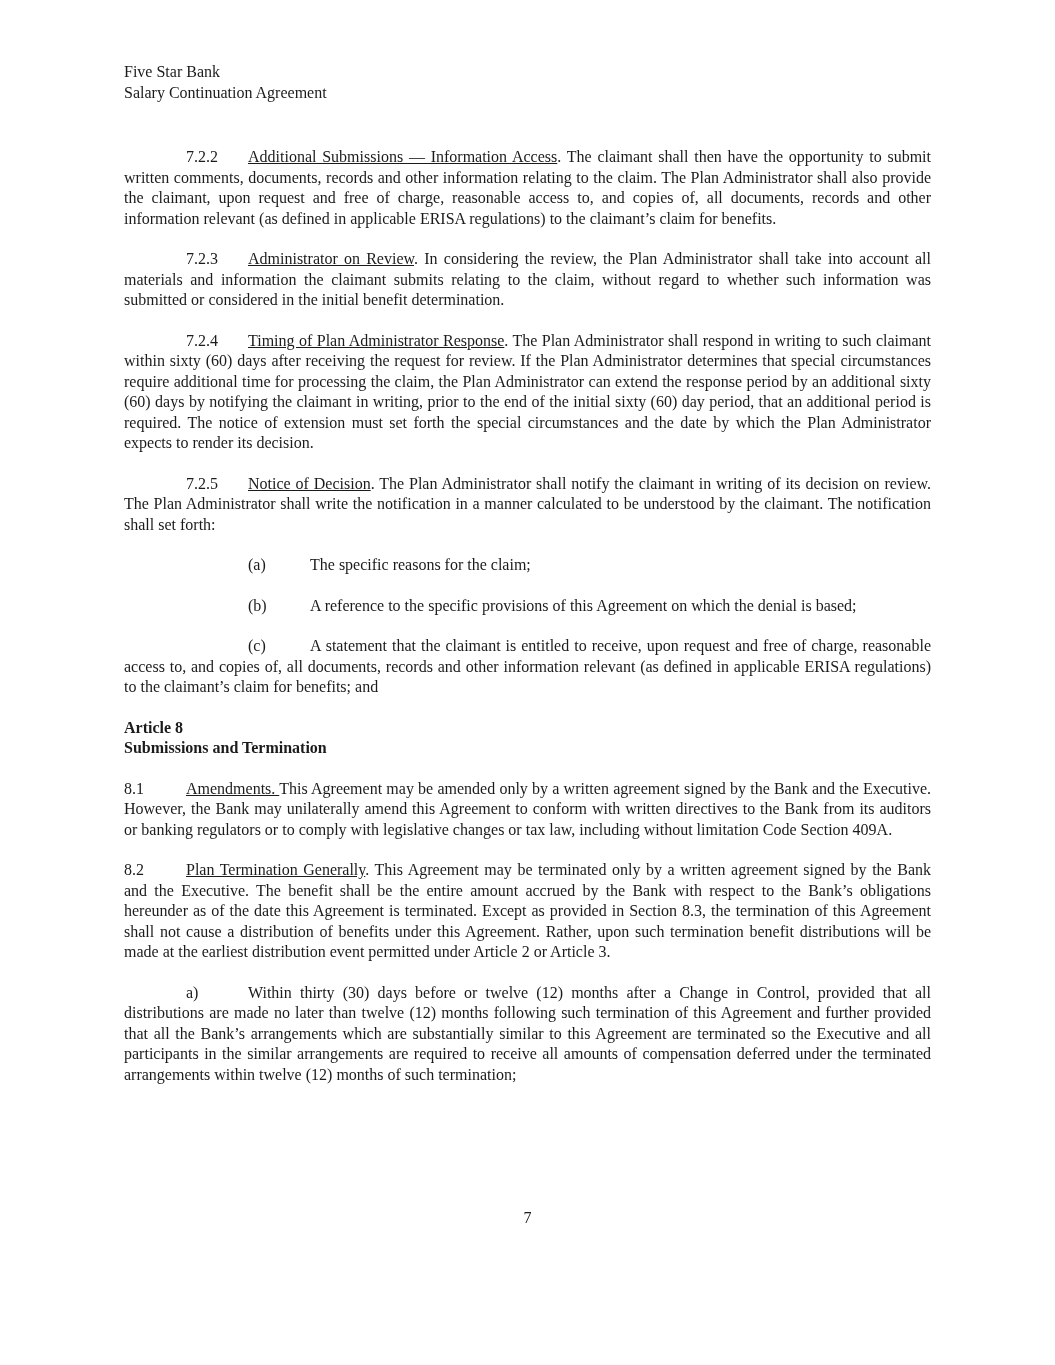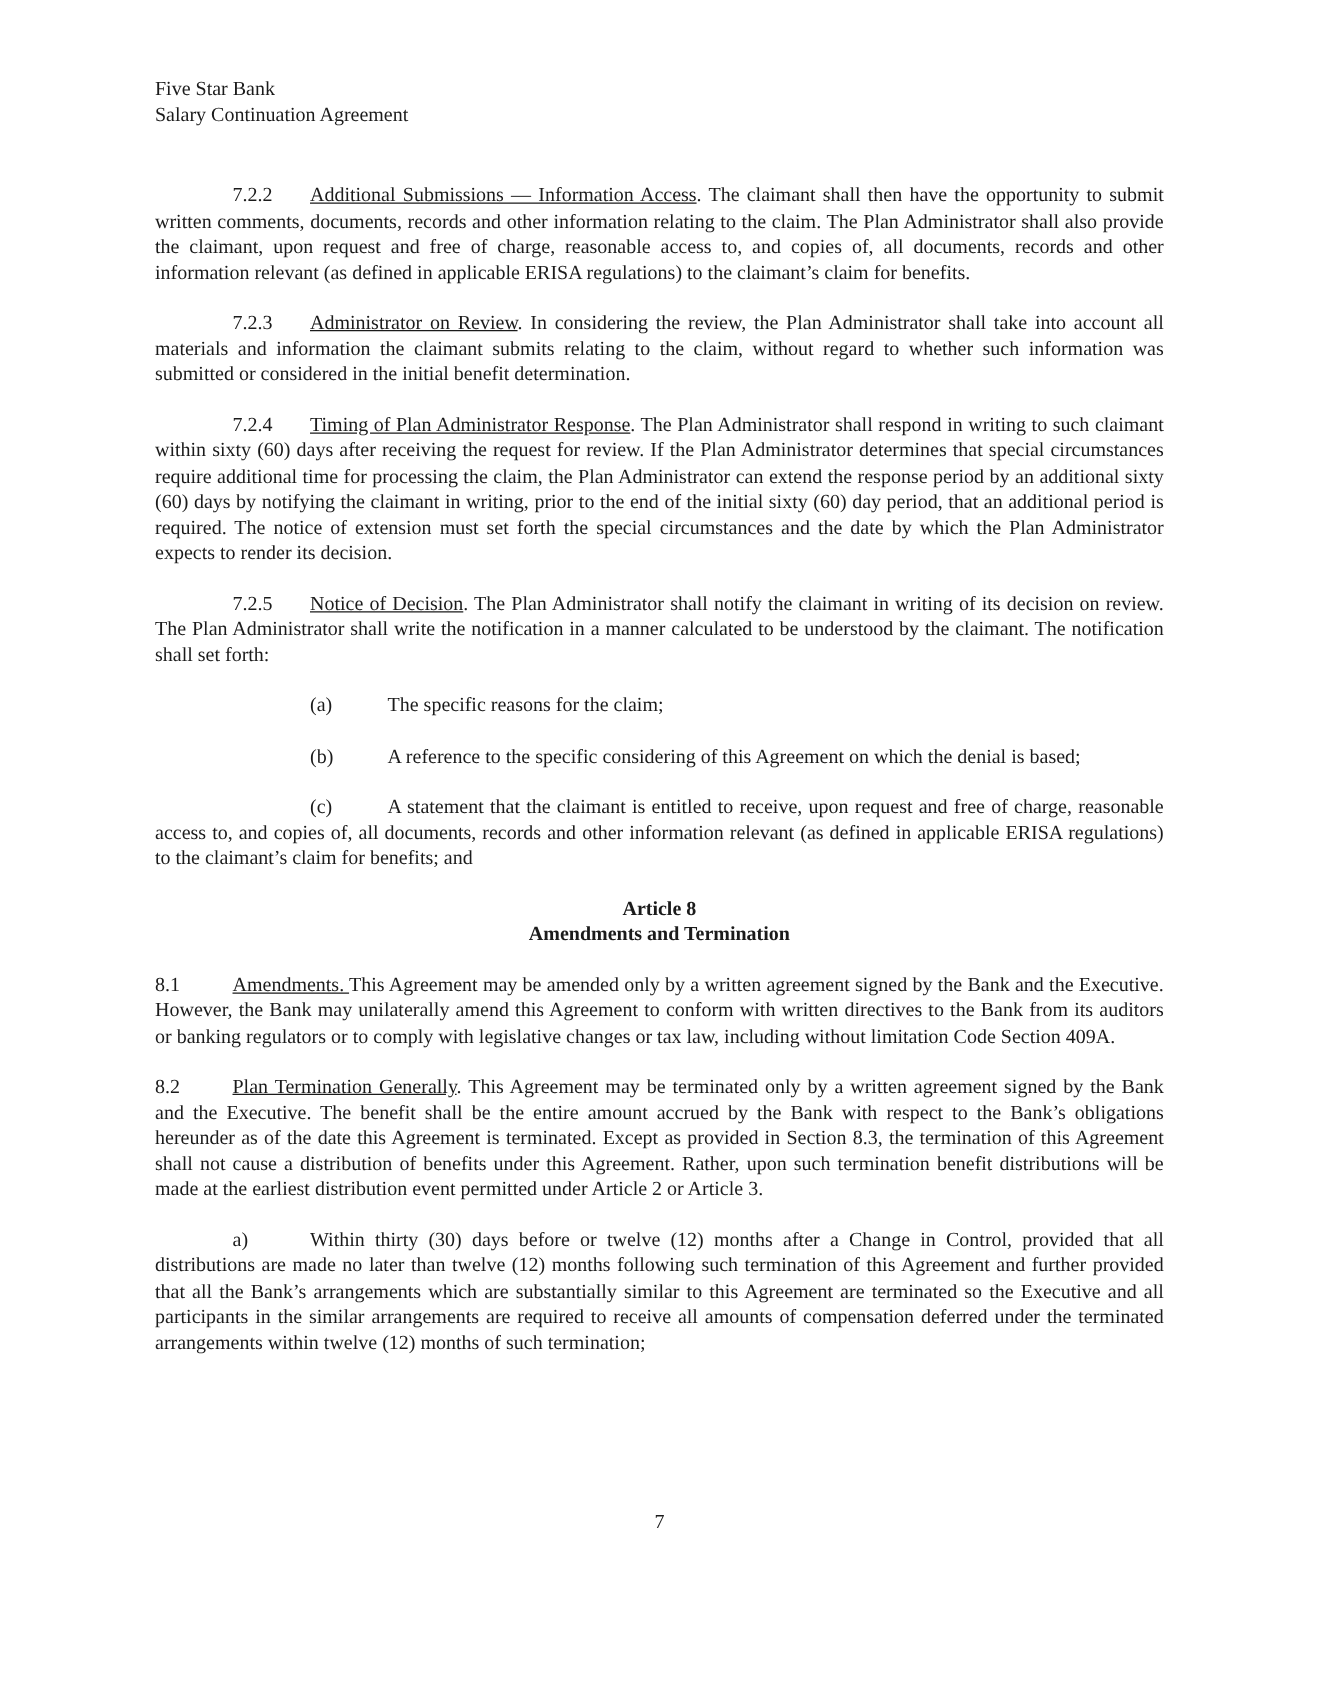--- a/index.html
+++ b/index.html
@@ -36,21 +36,20 @@
   .p-item { text-indent: 124px; }
   
   .p-item2 { text-indent: 62px; }
   .num, .marker {
     display: inline-block;
     width: 62px;
     text-indent: 0;
   }
   .heading { text-decoration: underline; }
   .article-heading {
-    text-align: center;
     font-weight: bold;
     margin: 0 0 20px 0;
   }
   .article-heading div { line-height: 20.5px; }
   .page-footer {
     position: absolute;
     left: 0;
     bottom: 56px;
     width: 100%;
     text-align: center;
@@ -71,28 +70,28 @@
     <p class="para p-sub"><span class="num">7.2.2</span><span class="heading">Additional Submissions — Information Access</span><span>. The claimant shall then have the opportunity to submit written comments, documents, records and other information relating to the claim. The Plan Administrator shall also provide the claimant, upon request and free of charge, reasonable access to, and copies of, all documents, records and other information relevant (as defined in applicable ERISA regulations) to the claimant’s claim for benefits.</span></p>
 
     <p class="para p-sub"><span class="num">7.2.3</span><span class="heading">Administrator on Review</span><span>. In considering the review, the Plan Administrator shall take into account all materials and information the claimant submits relating to the claim, without regard to whether such information was submitted or considered in the initial benefit determination.</span></p>
 
     <p class="para p-sub"><span class="num">7.2.4</span><span class="heading">Timing of Plan Administrator Response</span><span>. The Plan Administrator shall respond in writing to such claimant within sixty (60) days after receiving the request for review. If the Plan Administrator determines that special circumstances require additional time for processing the claim, the Plan Administrator can extend the response period by an additional sixty (60) days by notifying the claimant in writing, prior to the end of the initial sixty (60) day period, that an additional period is required. The notice of extension must set forth the special circumstances and the date by which the Plan Administrator expects to render its decision.</span></p>
 
     <p class="para p-sub"><span class="num">7.2.5</span><span class="heading">Notice of Decision</span><span>. The Plan Administrator shall notify the claimant in writing of its decision on review. The Plan Administrator shall write the notification in a manner calculated to be understood by the claimant. The notification shall set forth:</span></p>
 
     <p class="para p-item"><span class="marker">(a)</span><span>The specific reasons for the claim;</span></p>
 
-    <p class="para p-item"><span class="marker">(b)</span><span>A reference to the specific considering of this Agreement on which the denial is based;</span></p>
+    <p class="para p-item"><span class="marker">(b)</span><span>A reference to the specific provisions of this Agreement on which the denial is based;</span></p>
 
     <p class="para p-item"><span class="marker">(c)</span><span>A statement that the claimant is entitled to receive, upon request and free of charge, reasonable access to, and copies of, all documents, records and other information relevant (as defined in applicable ERISA regulations) to the claimant’s claim for benefits; and</span></p>
 
 
     <div class="article-heading">
       <div>Article 8</div>
-      <div>Amendments and Termination</div>
+      <div>Submissions and Termination</div>
     </div>
 
     <p class="para p-main"><span class="num">8.1</span><span class="heading">Amendments. </span><span>This Agreement may be amended only by a written agreement signed by the Bank and the Executive. However, the Bank may unilaterally amend this Agreement to conform with written directives to the Bank from its auditors or banking regulators or to comply with legislative changes or tax law, including without limitation Code Section 409A.</span></p>
 
     <p class="para p-main"><span class="num">8.2</span><span class="heading">Plan Termination Generally</span><span>. This Agreement may be terminated only by a written agreement signed by the Bank and the Executive. The benefit shall be the entire amount accrued by the Bank with respect to the Bank’s obligations hereunder as of the date this Agreement is terminated. Except as provided in Section 8.3, the termination of this Agreement shall not cause a distribution of benefits under this Agreement. Rather, upon such termination benefit distributions will be made at the earliest distribution event permitted under Article 2 or Article 3.</span></p>
 
 
     <p class="para p-item2"><span class="marker">a)</span><span>Within thirty (30) days before or twelve (12) months after a Change in Control, provided that all distributions are made no later than twelve (12) months following such termination of this Agreement and further provided that all the Bank’s arrangements which are substantially similar to this Agreement are terminated so the Executive and all participants in the similar arrangements are required to receive all amounts of compensation deferred under the terminated arrangements within twelve (12) months of such termination;</span></p>
 
   </main>

